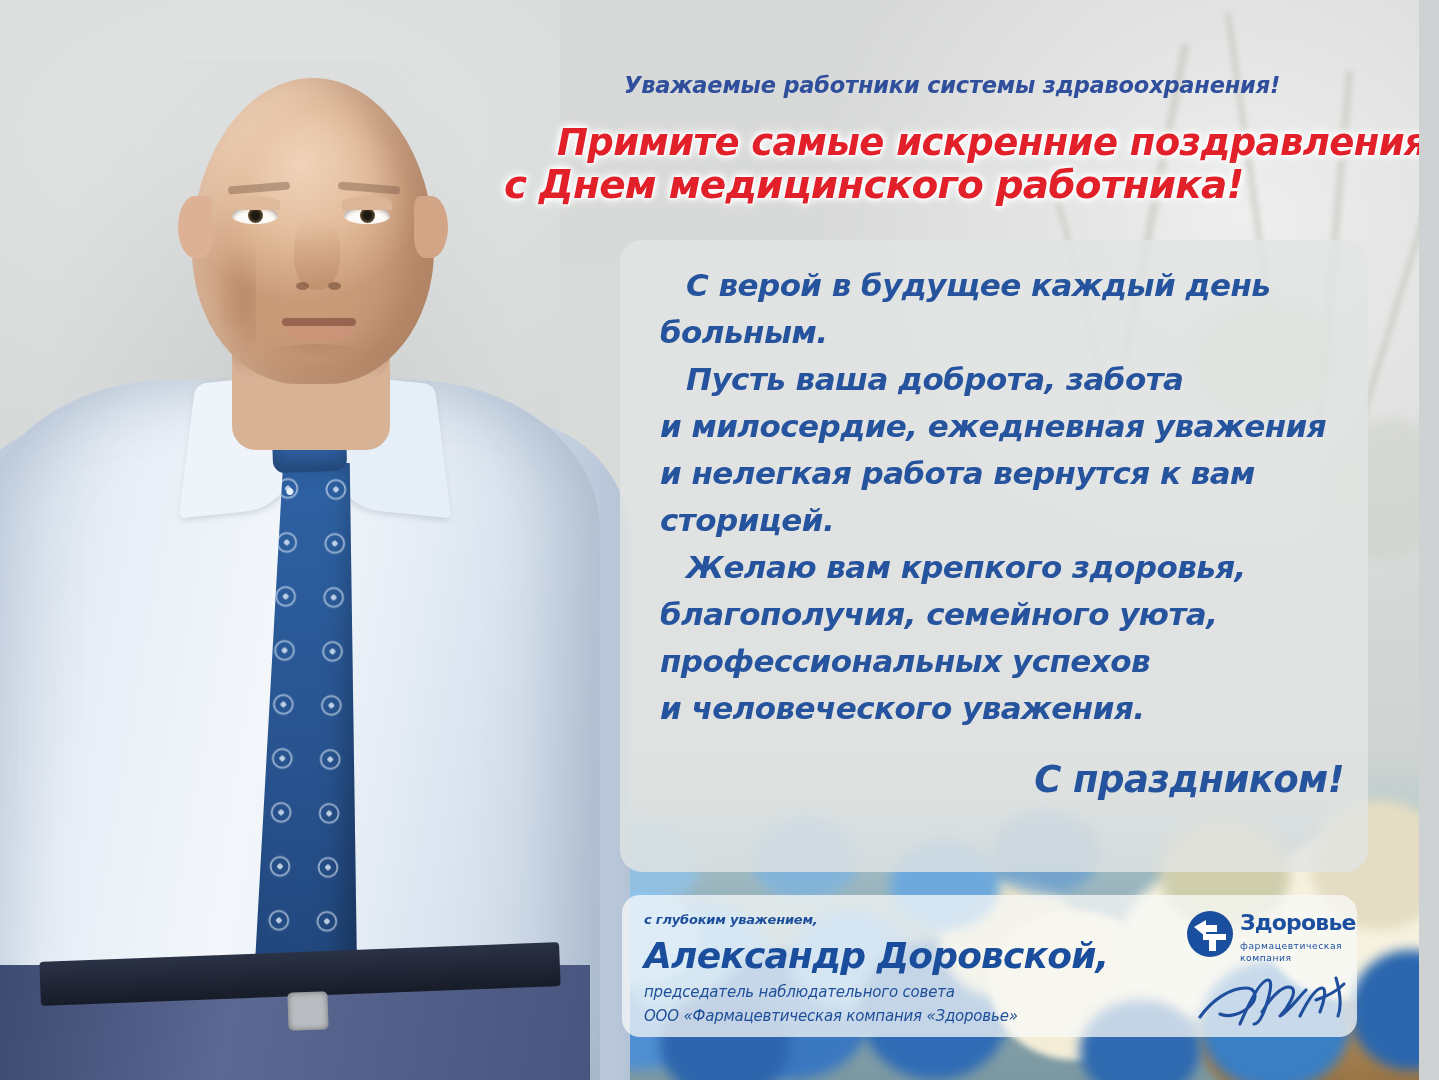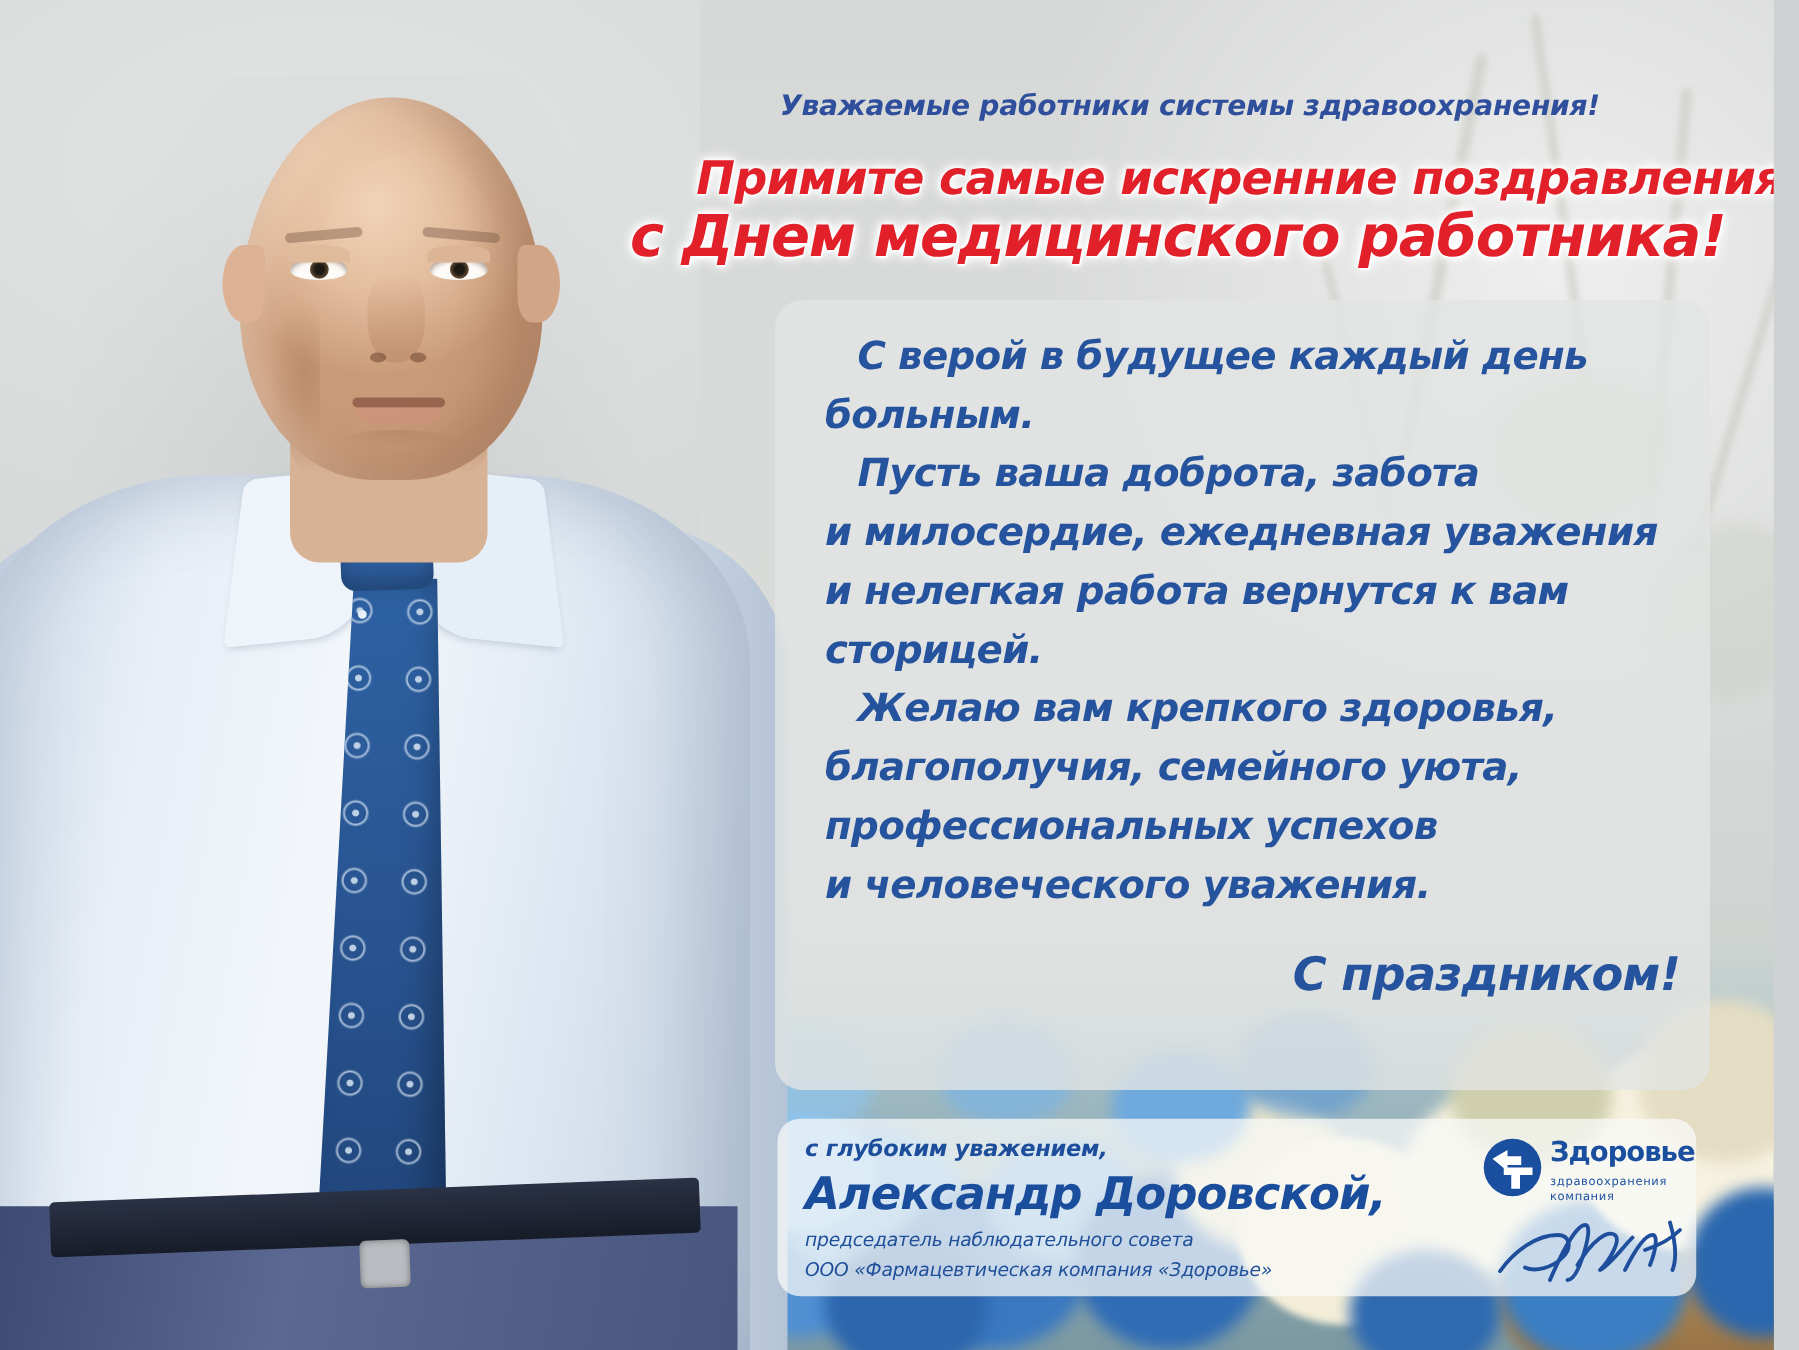--- a/index.html
+++ b/index.html
@@ -136,21 +136,21 @@
     font-family:"DejaVu Sans", sans-serif;
     font-style:italic;font-weight:bold;font-size:22.5px;letter-spacing:-.2px;
     color:#2f4f9d;white-space:nowrap;
   }
   .hdr1,.hdr2{
     position:absolute;font-family:"DejaVu Sans", sans-serif;
     font-style:italic;font-weight:bold;color:#e1202a;white-space:nowrap;
     text-shadow:0 0 12px #ffffff,0 0 9px #ffffff,0 0 5px #ffffff,0 0 3px #ffffff,1px 1px 0 rgba(255,255,255,.9);
   }
   .hdr1{left:557px;top:121px;font-size:37px;letter-spacing:-.6px;}
-  .hdr2{left:504px;top:162px;font-size:46px;letter-spacing:-.8px;}
+  .hdr2{left:504px;top:162px;font-size:39px;letter-spacing:-.8px;}
 
   
   .panel{
     position:absolute;left:620px;top:240px;width:748px;height:632px;
     background:rgba(226,229,228,.80);
     border-radius:22px;
     backdrop-filter:blur(2px);
   }
   .msg{
     position:absolute;left:660px;top:262px;width:700px;
@@ -165,21 +165,21 @@
 
   
   .sigpanel{
     position:absolute;left:622px;top:895px;width:735px;height:142px;
     background:rgba(248,249,248,.74);
     border-radius:18px;
   }
   .sig-wrap{position:absolute;left:644px;top:908px;width:560px;}
   .sig-line1{
     font-family:"DejaVu Sans", sans-serif;font-style:italic;font-weight:bold;
-    font-size:18px;color:#1d4e9b;letter-spacing:-.2px;line-height:24px;
+    font-size:13px;color:#1d4e9b;letter-spacing:-.2px;line-height:24px;
   }
   .sig-name{
     font-family:"DejaVu Sans", sans-serif;font-style:italic;font-weight:bold;
     font-size:36px;color:#1a4d9c;letter-spacing:-.8px;line-height:46px;margin-top:1px;
   }
   .sig-role{
     font-family:"DejaVu Sans", sans-serif;font-style:italic;
     font-size:15px;color:#1f4f99;line-height:21px;letter-spacing:-.2px;margin-top:3px;
   }
 
@@ -300,21 +300,21 @@
       <svg viewBox="0 0 48 48" width="48" height="48" aria-hidden="true">
         <circle cx="24" cy="24" r="23" fill="#1a4e9e"></circle>
         <path d="M8 17 L20 10 L20 15 L31 15 L31 22 L20 22 L20 27 Z" fill="#ffffff"></path>
         <path d="M40 31 L28 38 L28 33 L17 33 L17 26 L28 26 L28 21 Z" fill="#ffffff" opacity="0"></path>
         <path d="M17 24 L40 24 L40 30 L30 30 L30 41 L23 41 L23 30 L17 30 Z" fill="#ffffff"></path>
         <path d="M8 17 L20 10 L20 15 L31 15 L31 22 L20 22 L20 27 Z" fill="#2c6fc0" opacity=".0"></path>
       </svg>
     </div>
     <div class="logo-text">
       <div class="logo-word">Здоровье</div>
-      <div class="logo-sub">здравоохранения компания</div>
+      <div class="logo-sub">фармацевтическая компания</div>
     </div>
   </div>
 
   <div class="autograph">
     <svg viewBox="0 0 170 62" width="170" height="62" aria-hidden="true">
       <g fill="none" stroke="#1f4f9c" stroke-width="3.1" stroke-linecap="round" stroke-linejoin="round">
         <path d="M4 45 C16 28 34 16 50 16 C60 16 62 26 54 34 C46 42 32 46 24 42"></path>
         <path d="M44 52 C56 24 66 8 72 8 C77 8 74 22 70 34 C66 46 62 52 58 52"></path>
         <path d="M66 40 C78 20 90 12 96 16 C101 20 92 36 84 44 C92 40 102 26 110 18"></path>
         <path d="M104 44 C112 28 120 16 126 16 C131 16 128 30 124 40"></path>

